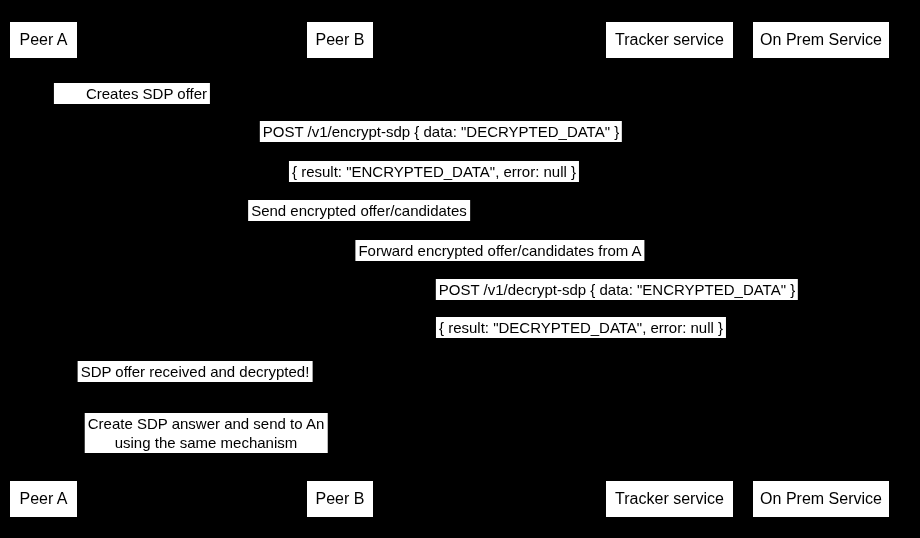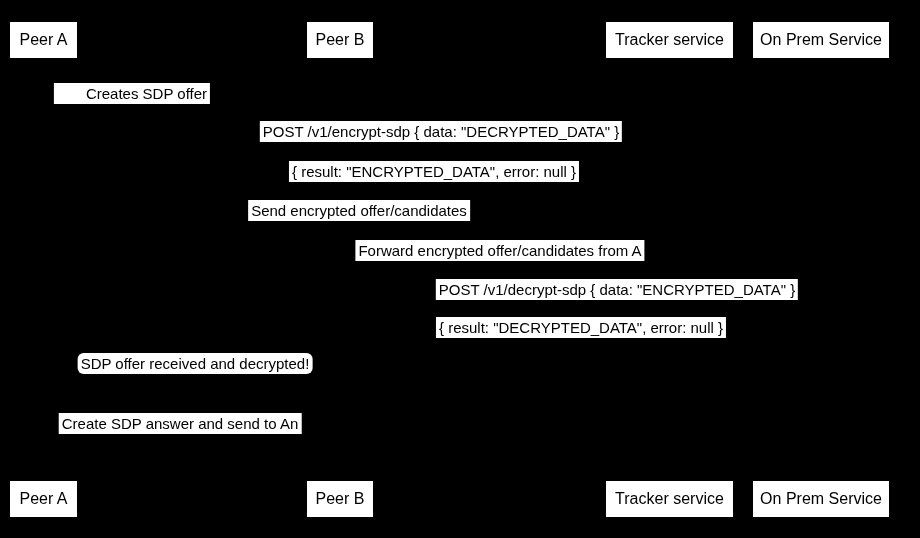--- a/index.html
+++ b/index.html
@@ -55,24 +55,25 @@
   <div class="msg" style="left:434px; top:161px;">{ result: "ENCRYPTED_DATA", error: null }</div>
 
   <div class="msg" style="left:500px; top:240px;">Forward encrypted offer/candidates from A</div>
 
   <div class="msg" style="left:359px; top:200px;">Send encrypted offer/candidates</div>
 
   <div class="msg" style="left:581px; top:279px;margin-left:36px;">POST /v1/decrypt-sdp { data: "ENCRYPTED_DATA" }</div>
 
   <div class="msg" style="left:581px; top:317px;">{ result: "DECRYPTED_DATA", error: null }</div>
 
-  <div class="msg" style="left:195px; top:353px;border-radius:6px;">SDP offer received and decrypted!</div>
+  <div class="msg" style="left:195px; top:361px;">SDP offer received and decrypted!</div>
 
-  <div class="msg" style="left:180px; top:413px;">
+  <div class="msg" style="left:206px; top:413px;">
     <div>Create SDP answer and send to An</div>
+    <div>using the same mechanism</div>
   </div>
 
   <div class="actor" style="left:10px;  top:481px; width:67px;  height:36px;">Peer A</div>
   <div class="actor" style="left:307px; top:481px; width:66px;  height:36px;">Peer B</div>
   <div class="actor" style="left:606px; top:481px; width:127px; height:36px;">Tracker service</div>
   <div class="actor" style="left:753px; top:481px; width:136px; height:36px;">On Prem Service</div>
 
 </div>
 
 </body></html>

